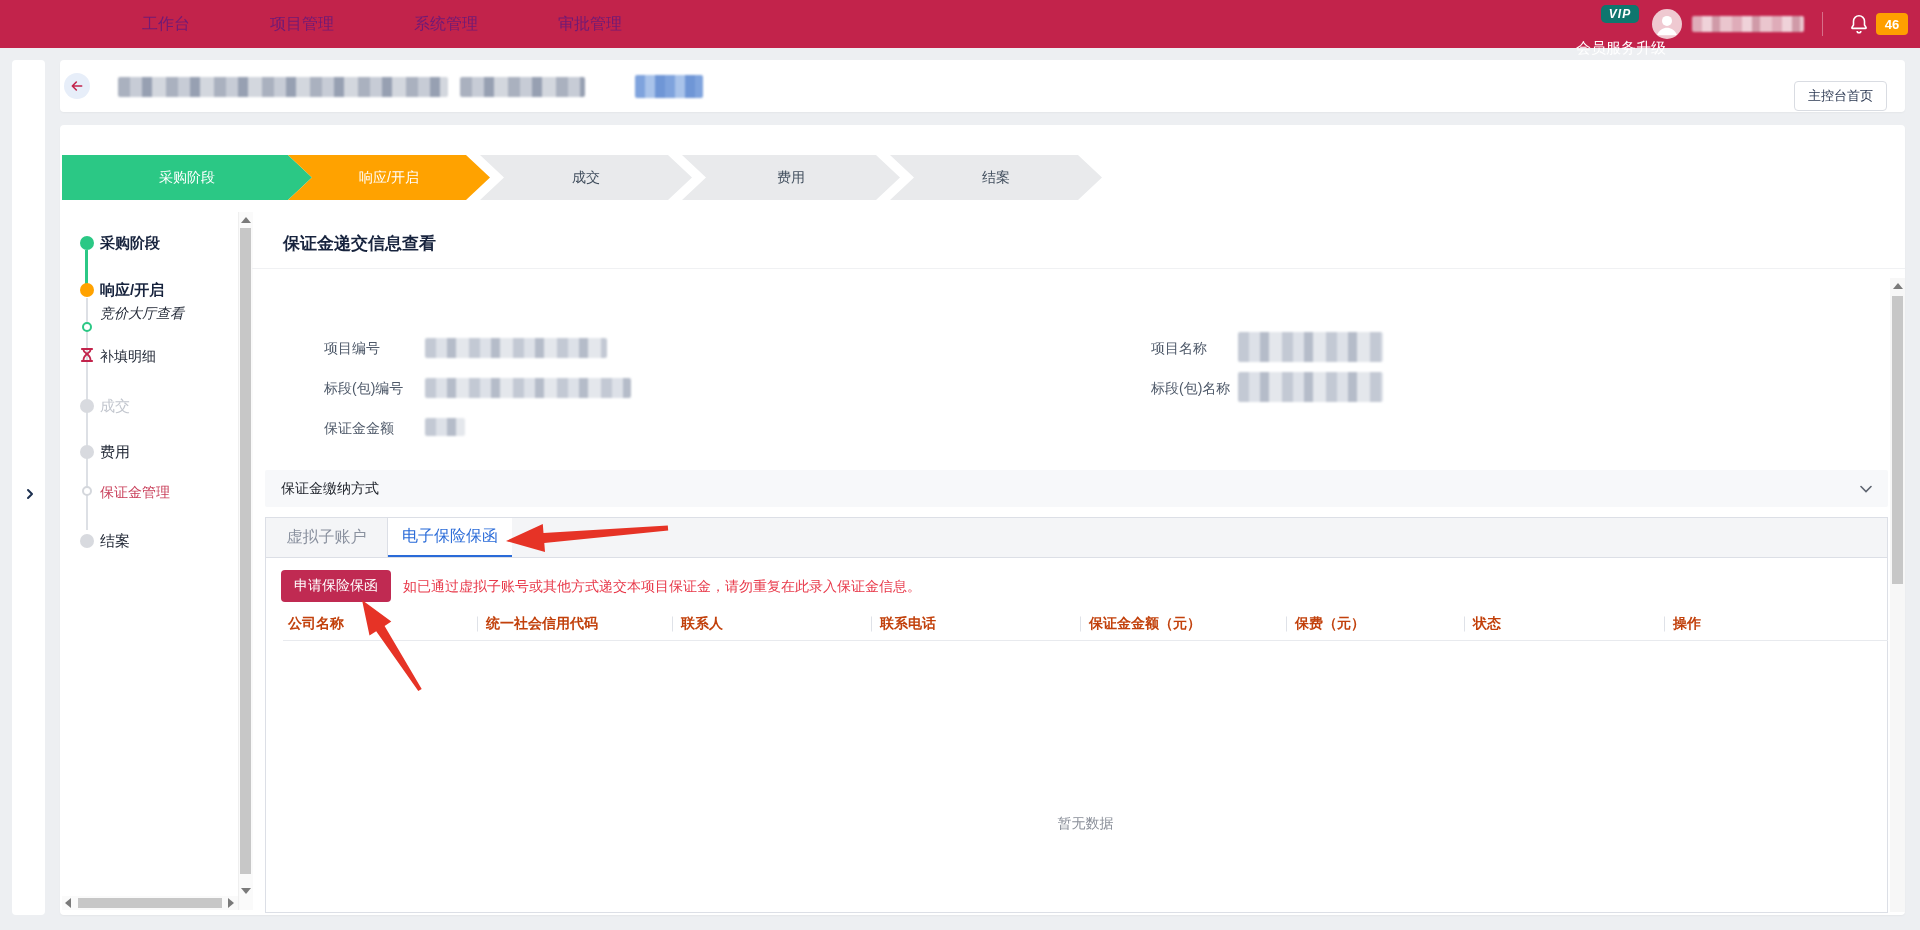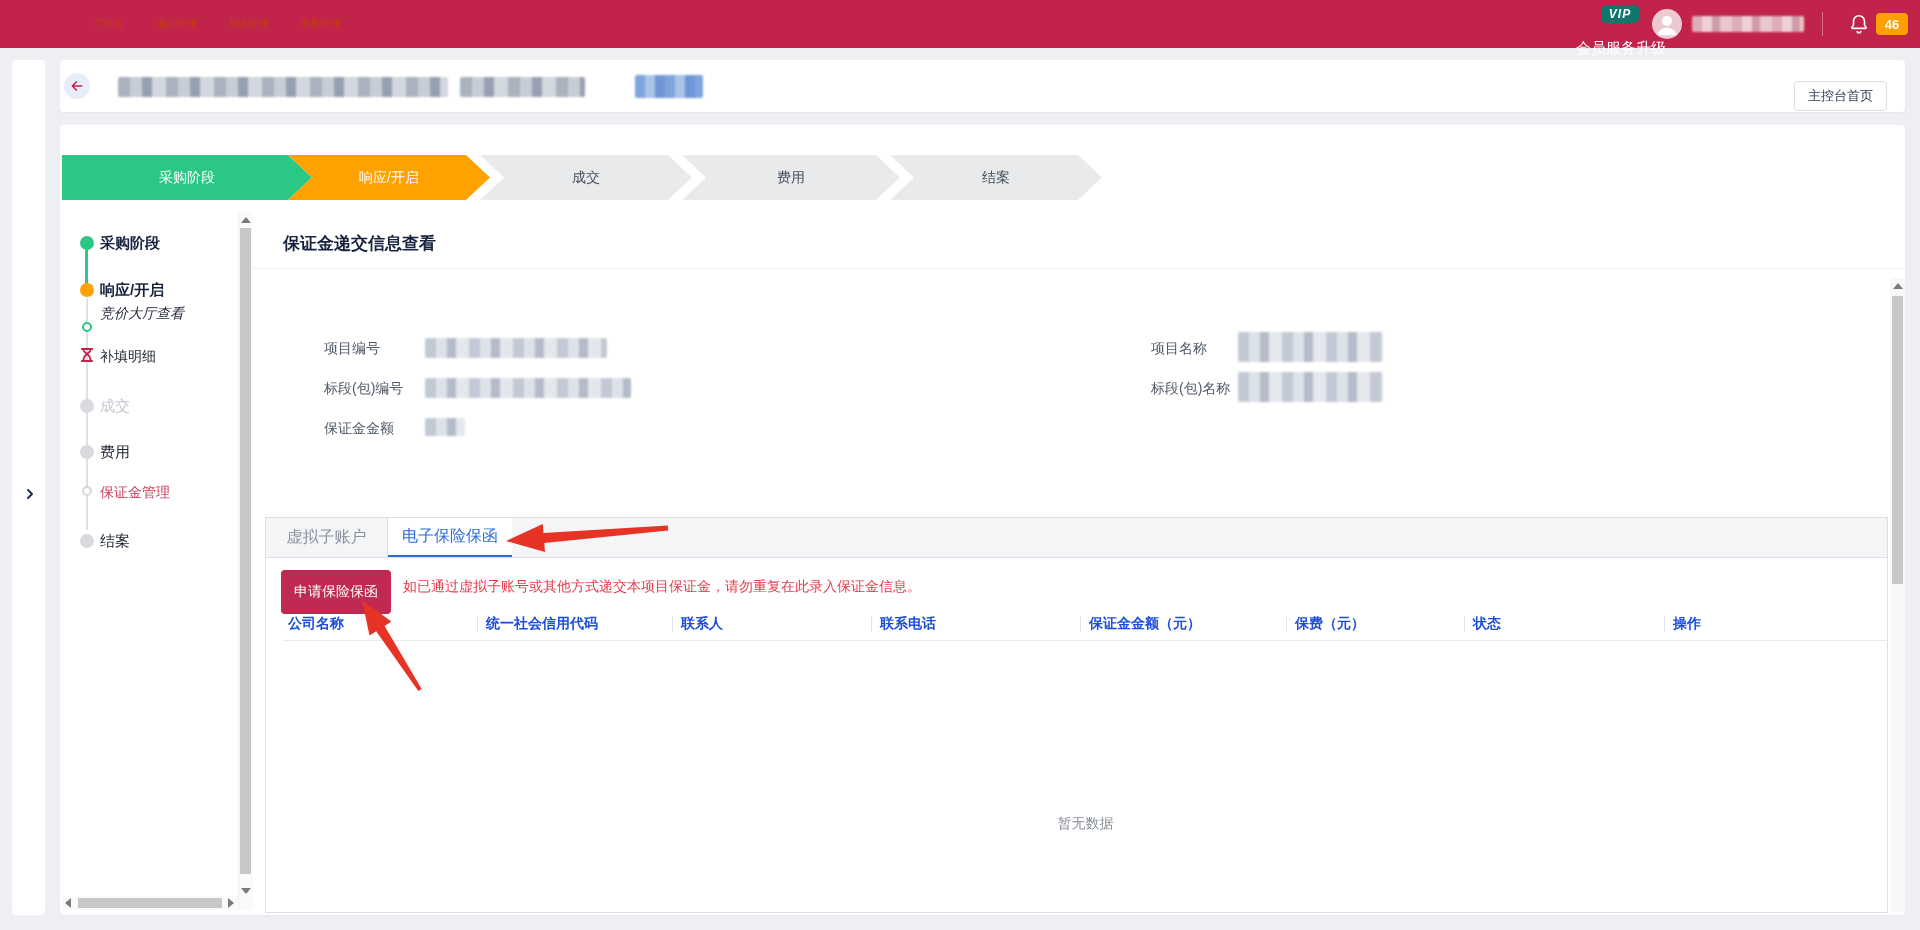--- a/index.html
+++ b/index.html
@@ -4,21 +4,21 @@
 <style>
   * { margin:0; padding:0; box-sizing:border-box; }
   html,body { width:1920px; height:930px; }
   body { font-family:"Liberation Sans","DejaVu Sans",sans-serif; background:#EDEFF2; overflow:hidden; }
   #app { position:relative; width:1920px; height:930px; background:#EDEFF2; }
   .abs { position:absolute; }
 
   
   .topbar { left:0; top:0; width:1920px; height:48px; background:#C2234B; }
   .nav { left:94px; top:0; height:48px; display:flex; align-items:center; gap:32px; }
-  .nav .nav-item { color:#c2410c; font-size:10px; cursor:pointer; white-space:nowrap; }
+  .nav .nav-item { color:#701a75; font-size:16px; cursor:pointer; white-space:nowrap;margin-left:48px; }
   .vip-box { left:1576px; top:4px; width:88px; text-align:center; }
   .vip-badge { display:inline-block; background:#0f766e; color:#fff; font-size:12px; font-weight:bold; font-style:italic; border-radius:5px; padding:2px 8px; letter-spacing:1px; }
   .vip-caption { color:#fff; font-size:15px; margin-top:16px; white-space:nowrap; }
   .avatar { left:1652px; top:9px; width:30px; height:30px; border-radius:50%; background:#EFC9D1; overflow:hidden; }
   .topbar-divider { left:1822px; top:12px; width:1px; height:24px; background:rgba(255,255,255,.35); }
   .bell { left:1848px; top:13px; width:22px; height:22px; }
   .notif-badge { left:1876px; top:13px; width:32px; height:22px; background:#FF9F00; border-radius:4px; color:#fff; font-size:13px; font-weight:bold; display:flex; align-items:center; justify-content:center; }
 
   
   .redacted { border-radius:2px; filter:blur(1.3px);
@@ -77,26 +77,26 @@
   .section-bar .sec-title { font-size:14px; color:#1D2129; }
   .field-label { font-size:14px; color:#4E5969; white-space:nowrap;margin-left:41px; }
 
   
   .tabs-card { left:265px; top:517px; width:1623px; height:396px; border:1px solid #DCDFE6; background:#fff; }
   .tabs-header { left:265px; top:517px; width:1623px; height:41px; background:#F4F5F7; border:1px solid #DCDFE6; }
   .tab { top:518px; height:39px; display:flex; align-items:center; justify-content:center; font-size:16px; cursor:pointer; }
   .tab.inactive { color:#8A919F; border-right:1px solid #DCDFE6; }
   .tab.active { background:#fff; color:#2A6BD8; border-bottom:2px solid #2A6BD8; }
 
-  .apply-btn { left:281px; top:570px; width:110px; height:44px; background:#C02A52; border:none; border-radius:4px; color:#fff; font-size:14px; cursor:pointer; }
+  .apply-btn { left:281px; top:570px; width:110px; height:32px; background:#C02A52; border:none; border-radius:4px; color:#fff; font-size:14px; cursor:pointer; }
   .warning-text { left:403px; top:578px; font-size:14px; color:#E8394A; }
 
   
   .thead { left:283px; top:608px; width:1605px; height:33px; display:grid; grid-template-columns:195px 195px 199px 209px 206px 178px 200px 223px; align-items:center; border-bottom:1px solid #E8EAEE; }
-  .th { position:relative; font-size:14px; font-weight:bold; color:#1d4ed8; padding-left:8px; white-space:nowrap; }
+  .th { position:relative; font-size:14px; font-weight:bold; color:#c2410c; padding-left:8px; white-space:nowrap; }
   .th:first-child { padding-left:5px; }
   .th:not(:last-child)::after { content:""; position:absolute; right:0; top:50%; transform:translateY(-50%); width:1px; height:15px; background:#DFE2E8; }
   .empty-text { left:283px; top:815px; width:1605px; text-align:center; font-size:14px; color:#8A8F99; }
 
   
   .content-scroll-track { left:1890px; top:278px; width:15px; height:634px; background:#F7F7F7; }
 
   .annotation-svg { left:0; top:0; width:1920px; height:930px; pointer-events:none; }
 </style>
 </head>
@@ -219,20 +219,26 @@
   <div class="abs redacted light" style="left:1238px; top:332px; width:145px; height:30px;"></div>
 
   <span class="abs field-label" style="left:283px; top:380px;">标段(包)编号</span>
   <div class="abs redacted light" style="left:425px; top:378px; width:206px; height:20px;"></div>
   <span class="abs field-label" style="left:1110px; top:380px;">标段(包)名称</span>
   <div class="abs redacted light" style="left:1238px; top:372px; width:145px; height:30px;"></div>
 
   <span class="abs field-label" style="left:283px; top:420px;">保证金金额</span>
   <div class="abs redacted light" style="left:425px; top:418px; width:40px; height:18px;"></div>
 
+  <div class="abs section-bar" style="top:470px;">
+    <span class="sec-title">保证金缴纳方式</span>
+    <svg width="12" height="8" viewBox="0 0 12 8">
+        <path d="M1 1.5l5 5 5-5" fill="none" stroke="#5E6470" stroke-width="1.6" stroke-linecap="round"></path>
+      </svg>
+  </div>
 
   <div class="abs tabs-card"></div>
   <div class="abs tabs-header"></div>
   <div class="abs tab inactive" style="left:266px; width:122px;">虚拟子账户</div>
   <div class="abs tab active" style="left:388px; width:124px;">电子保险保函</div>
 
   <button class="abs apply-btn">申请保险保函</button>
   <span class="abs warning-text">如已通过虚拟子账号或其他方式递交本项目保证金，请勿重复在此录入保证金信息。</span>
 
   <div class="abs thead">

